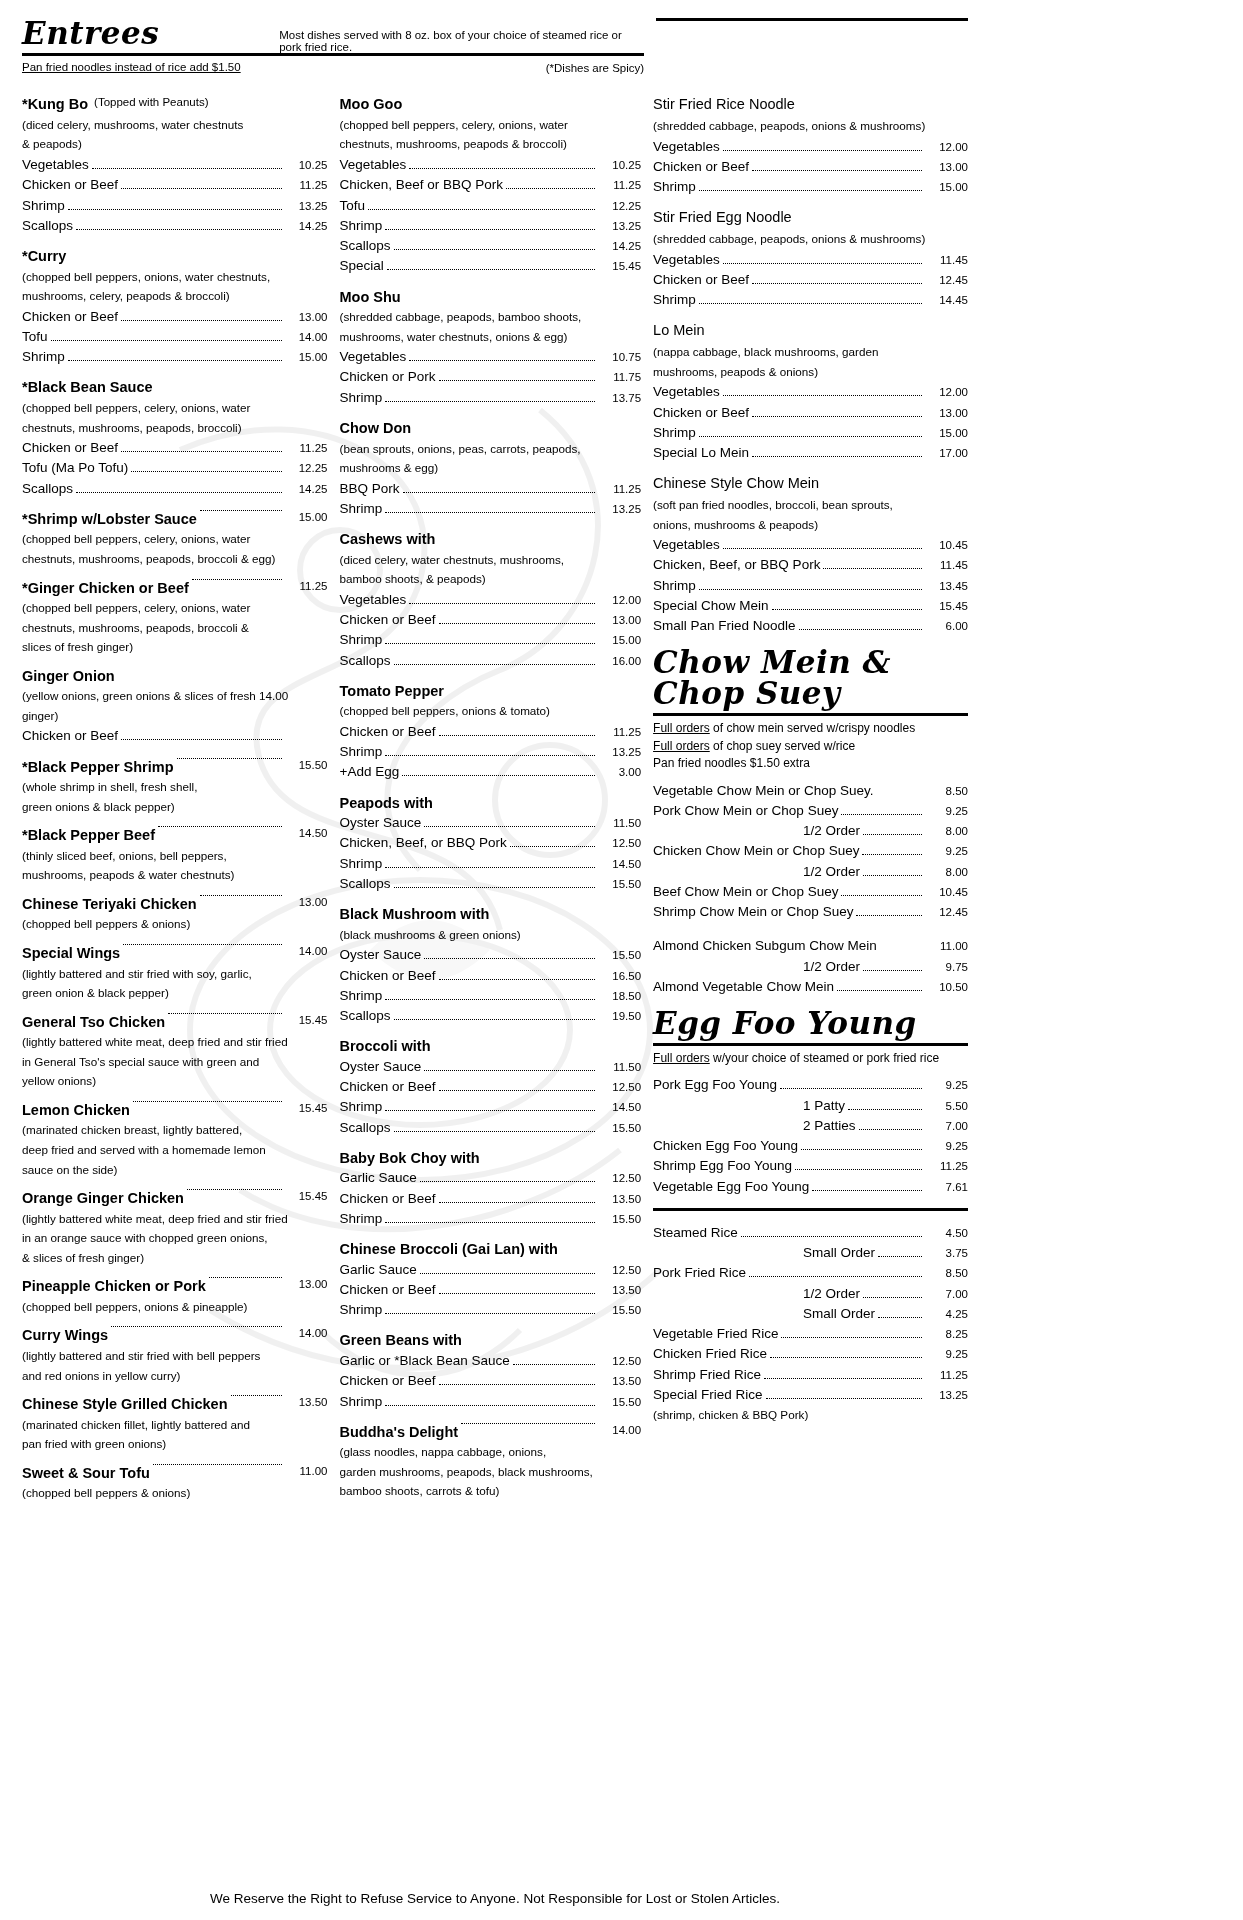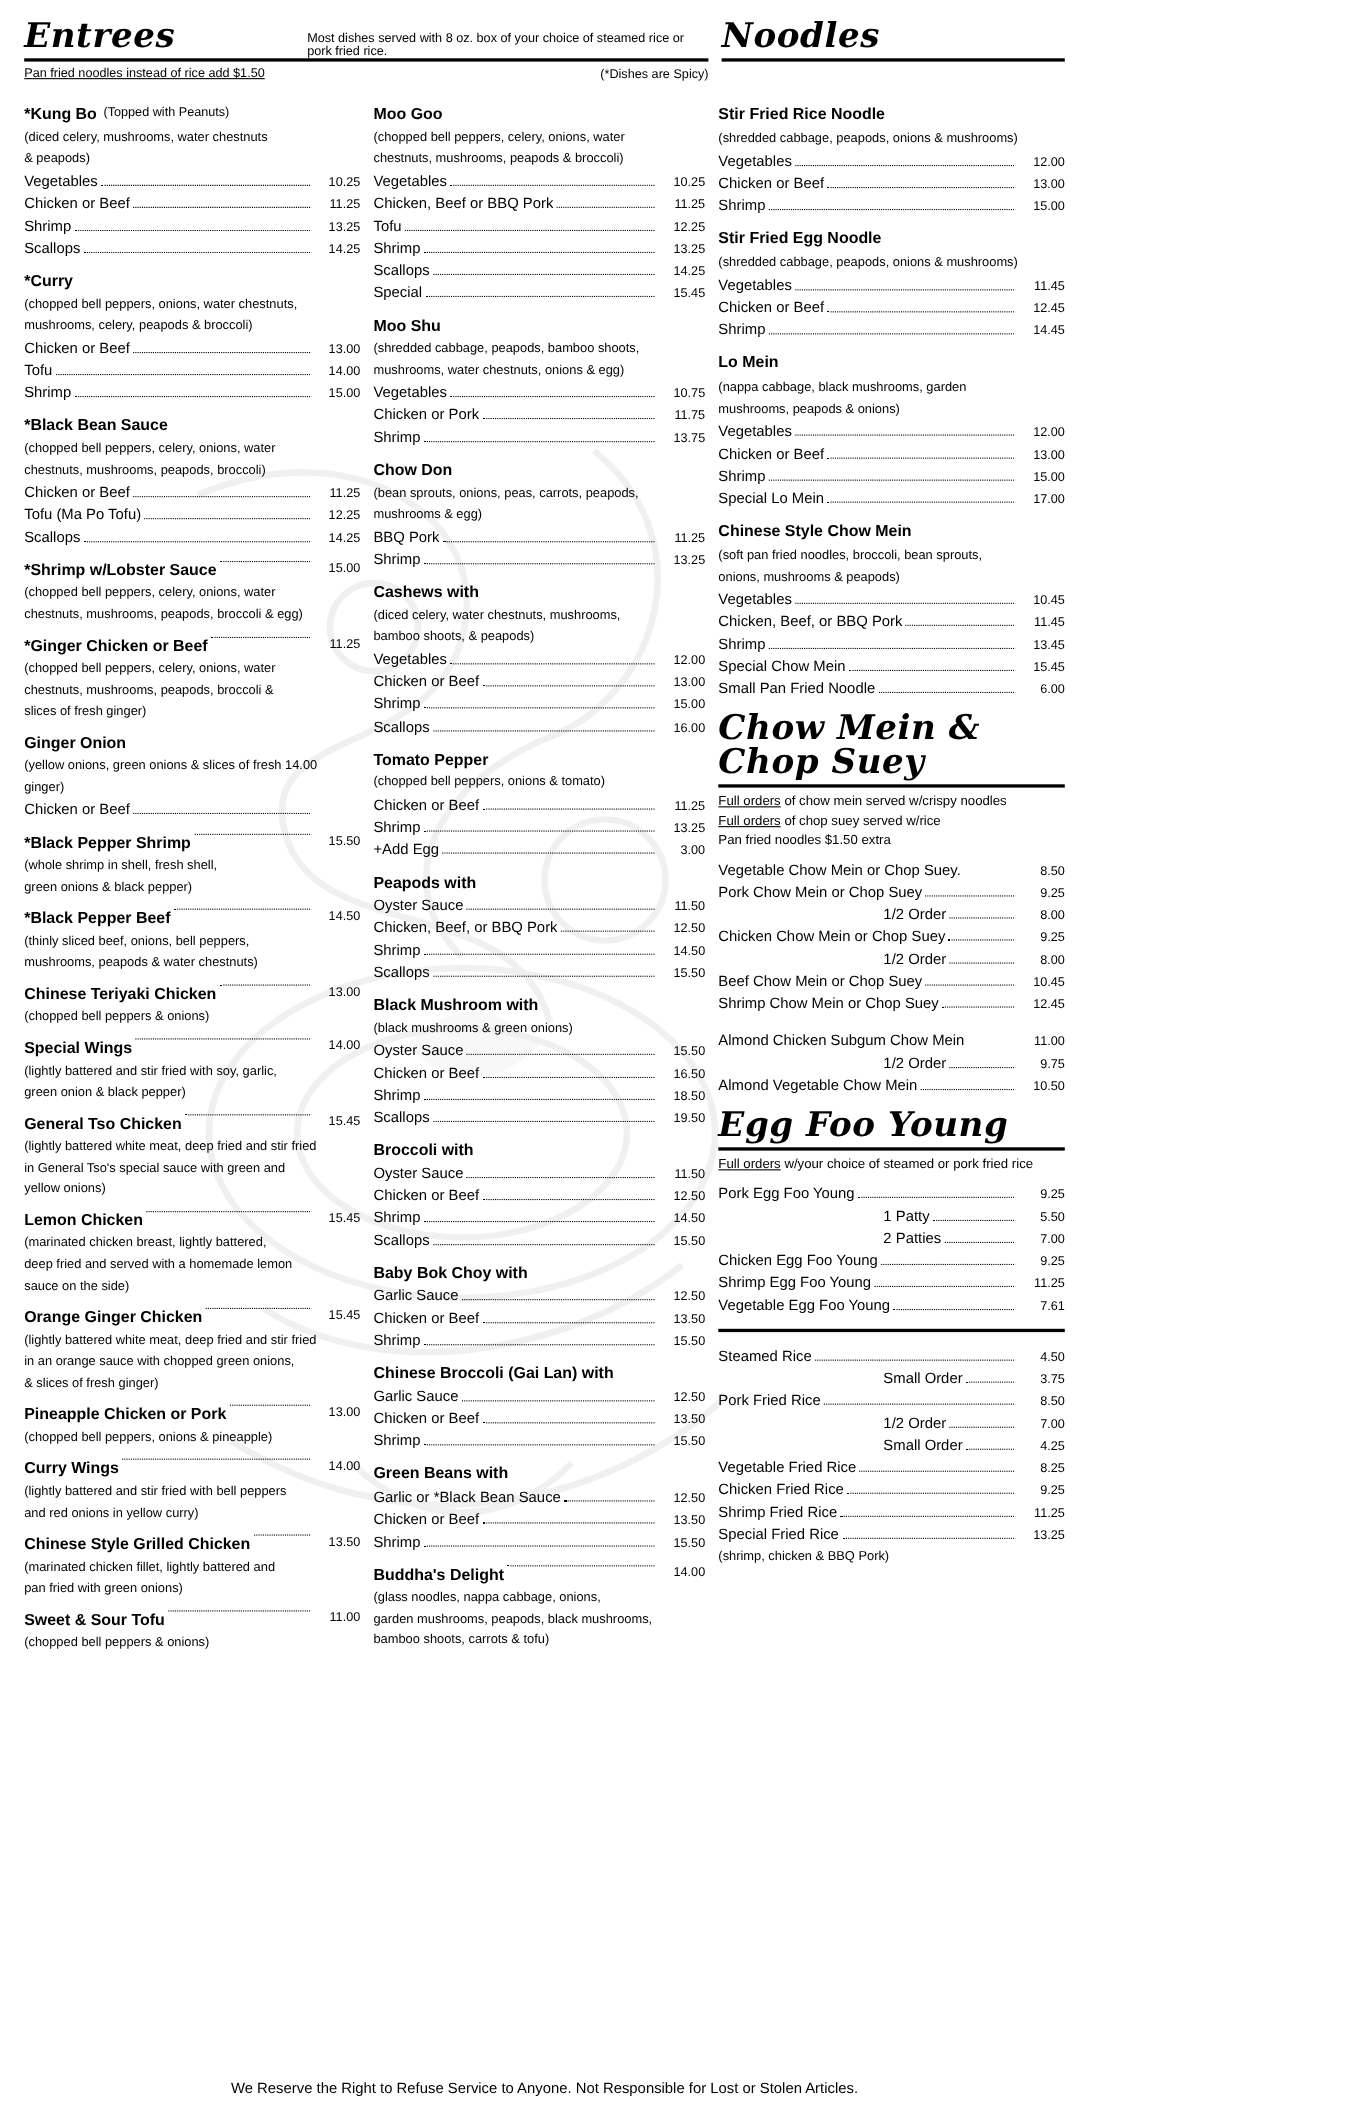--- a/index.html
+++ b/index.html
@@ -113,21 +113,21 @@
     font-size: 13.5px;
     line-height: 1.5;
     white-space: nowrap;
   }
   .row .rname { flex: 0 0 auto; }
   .row .dots { margin-bottom: 4px; }
   .row .price { font-size: 11.5px; }
   .row.indent2 { padding-left: 150px; }
 
   .sub-head {
-    font-weight: bold;
+    font-weight: normal;
     font-size: 14.5px;
     line-height: 1.5;
     margin-top: 10px;
   }
   .underline-note {
     font-size: 12px;
     line-height: 1.45;
   }
   .underline-note u { text-decoration: underline; }
 
@@ -171,21 +171,20 @@
         <div class="script-head">Entrees</div>
         <div class="note-center">Most dishes served with 8 oz. box of your choice of steamed rice or pork fried rice.</div>
       </div>
       <hr class="rule">
       <div class="topnote-row">
         <div class="topnote">Pan fried noodles instead of rice add $1.50</div>
         <div class="note-right">(*Dishes are Spicy)</div>
       </div>
     </div>
     <div class="col col-c" style="width:400px;">
-      <div class="script-head">Noodles</div>
       <hr class="rule">
     </div>
   </div>
 
   <div class="cols" style="margin-top:10px;">
 
     <div class="col col-a" id="colA">
         <div class="section">
           <div class="item-title">
             <span class="tname">*Kung Bo</span>

